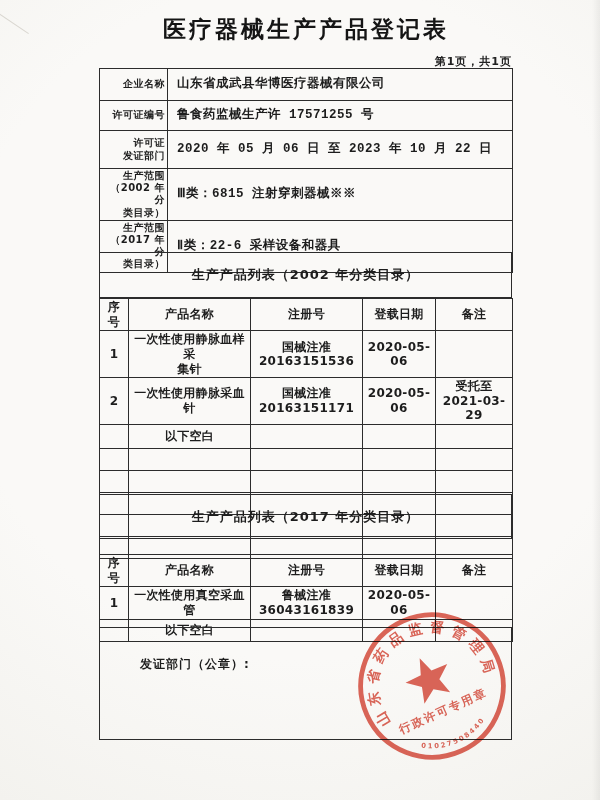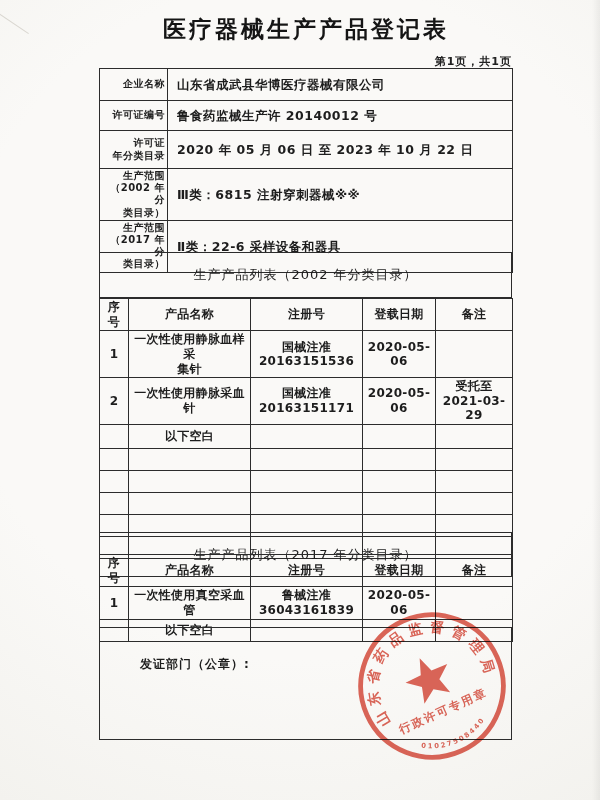--- a/index.html
+++ b/index.html
@@ -35,27 +35,27 @@
     border:1.5px solid #2c2c2c;
     font-weight:700;
     white-space:pre-line;
     overflow:hidden;
     line-height:1.22;
     padding:1px 2px;
     vertical-align:middle;
   }
   
   .info td.lbl{width:68px;text-align:right;font-size:10px;letter-spacing:0.5px;}
-  .info td.val{text-align:left;padding-left:9px;font-size:12.5px;letter-spacing:0.5px;}
+  .info td.val{text-align:left;padding-left:9px;font-size:12.5px;letter-spacing:0.5px;font-family:Liberation Mono, monospace;}
   
   .section-bar{
     position:absolute;left:99px;width:413px;
     border:1.5px solid #2c2c2c;box-sizing:border-box;
     display:flex;align-items:center;justify-content:center;
-    font-size:13px;font-weight:400;letter-spacing:1px;
+    font-size:13px;font-weight:700;letter-spacing:1px;
   }
   
   .pt td{text-align:center;font-size:12px;letter-spacing:0.3px;}
   .pt .num{font-size:12px;}
   
   .footer-box{
     position:absolute;left:99px;top:627px;width:413px;height:113px;
     border:1.5px solid #2c2c2c;box-sizing:border-box;
   }
   .issuer{
@@ -86,25 +86,25 @@
         <col style="width:68px">
         <col style="width:345px">
       </colgroup>
     <tbody>
         <tr style="height:32px">
       <td class="lbl">企业名称</td>
       <td class="val">山东省成武县华博医疗器械有限公司</td>
     </tr>
     <tr style="height:30px">
       <td class="lbl">许可证编号</td>
-      <td class="val">鲁食药监械生产许 20140012 号</td>
+      <td class="val">鲁食药监械生产许 17571255 号</td>
     </tr>
     <tr style="height:38px">
       <td class="lbl">许可证
-年分类目录</td>
+发证部门</td>
       <td class="val">2020 年 05 月 06 日 至 2023 年 10 月 22 日</td>
     </tr>
     <tr style="height:44px">
       <td class="lbl">生产范围
 （2002 年分
 类目录）</td>
       <td class="val">Ⅲ类：6815 注射穿刺器械※※</td>
     </tr>
     <tr style="height:40px">
       <td class="lbl">生产范围
@@ -189,21 +189,21 @@
     <tr style="height:22px">
       <td></td>
       <td></td>
       <td></td>
       <td></td>
       <td></td>
     </tr>
   </tbody>
     </table>
 
-  <div class="section-bar" style="top:532px;height:45px;">生产产品列表（2017 年分类目录）</div>
+  <div class="section-bar" style="top:494px;height:45px;">生产产品列表（2017 年分类目录）</div>
 
   <table class="tbl pt" style="top:554px;">
     <colgroup>
         <col style="width:29px">
         <col style="width:122px">
         <col style="width:112px">
         <col style="width:73px">
         <col style="width:77px">
       </colgroup>
     <tbody>

